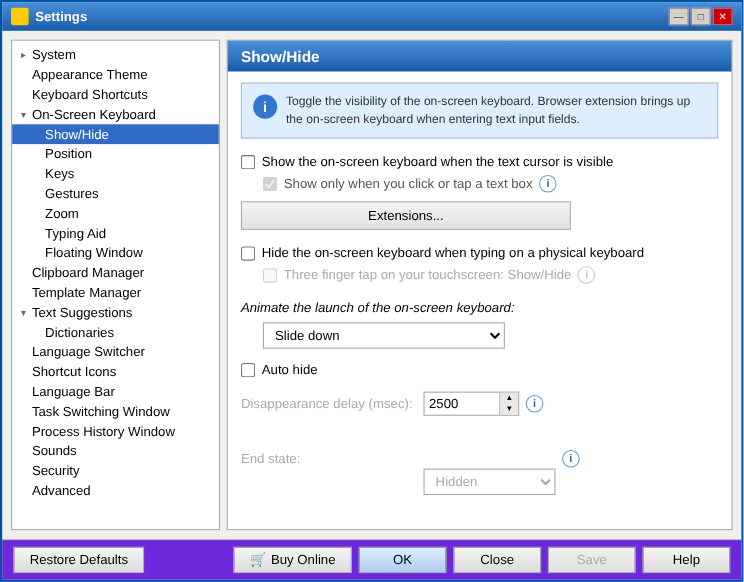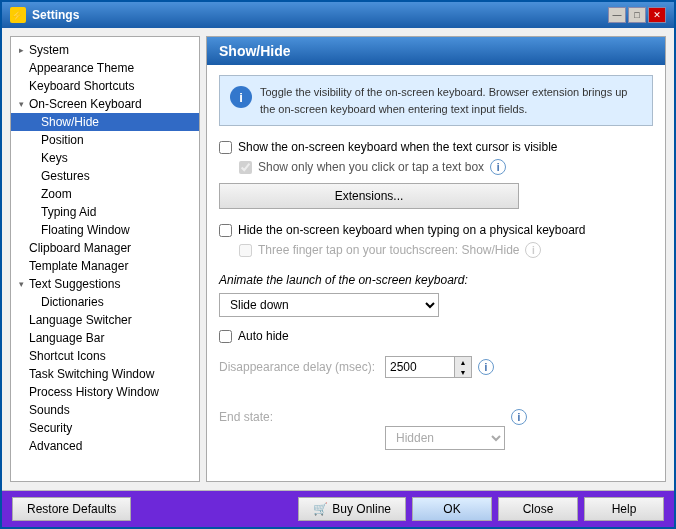--- a/index.html
+++ b/index.html
@@ -169,20 +169,21 @@
     .label-row {
       margin-bottom: 6px;
       font-size: 12px;
       font-style: italic;
     }
     .select-row {
       display: flex;
       align-items: center;
       gap: 6px;
       margin-bottom: 12px;
+      margin-left: 20px;
     }
     select {
       padding: 3px 6px;
       border: 1px solid #aaa;
       background: white;
       font-size: 12px;
       height: 24px;
     }
     .select-wide { width: 220px; }
     .spinbox-container {
@@ -348,25 +349,25 @@
       <div class="sidebar-item level2">
         <span class="tree-expand"></span>
         <span>Dictionaries</span>
       </div>
       <div class="sidebar-item level1">
         <span class="tree-expand"></span>
         <span>Language Switcher</span>
       </div>
       <div class="sidebar-item level1">
         <span class="tree-expand"></span>
+        <span>Shortcut Icons</span>
+      </div>
+      <div class="sidebar-item level1">
+        <span class="tree-expand"></span>
         <span>Language Bar</span>
-      </div>
-      <div class="sidebar-item level1">
-        <span class="tree-expand"></span>
-        <span>Shortcut Icons</span>
       </div>
       <div class="sidebar-item level1">
         <span class="tree-expand"></span>
         <span>Task Switching Window</span>
       </div>
       <div class="sidebar-item level1">
         <span class="tree-expand"></span>
         <span>Process History Window</span>
       </div>
       <div class="sidebar-item level1">
@@ -470,15 +471,16 @@
 
   <div class="footer-bar">
     <button class="restore-btn">Restore Defaults</button>
     <div class="spacer"></div>
     <button class="footer-btn buy">
       <span>🛒</span>
       <span>Buy Online</span>
     </button>
     <button class="footer-btn ok">OK</button>
     <button class="footer-btn">Close</button>
+    <button class="footer-btn disabled" disabled="">Save</button>
     <button class="footer-btn">Help</button>
   </div>
 </div>
 
 </body></html>

